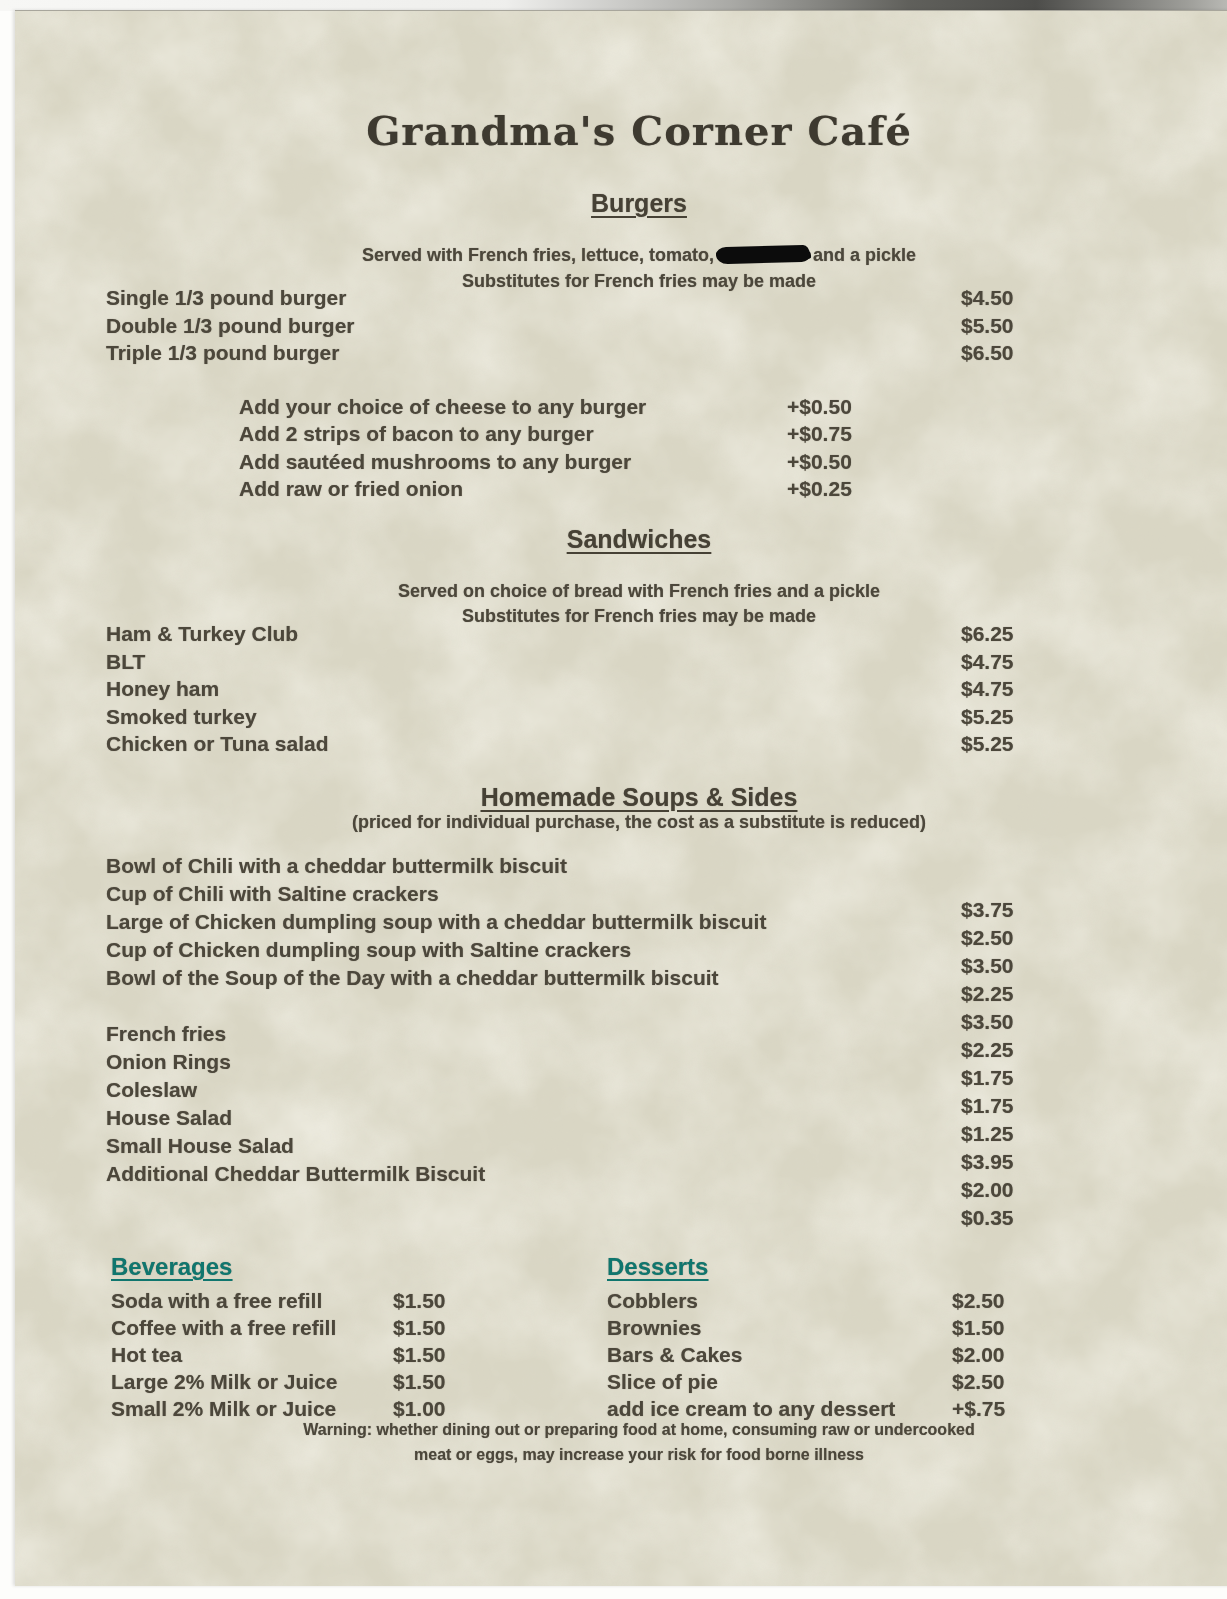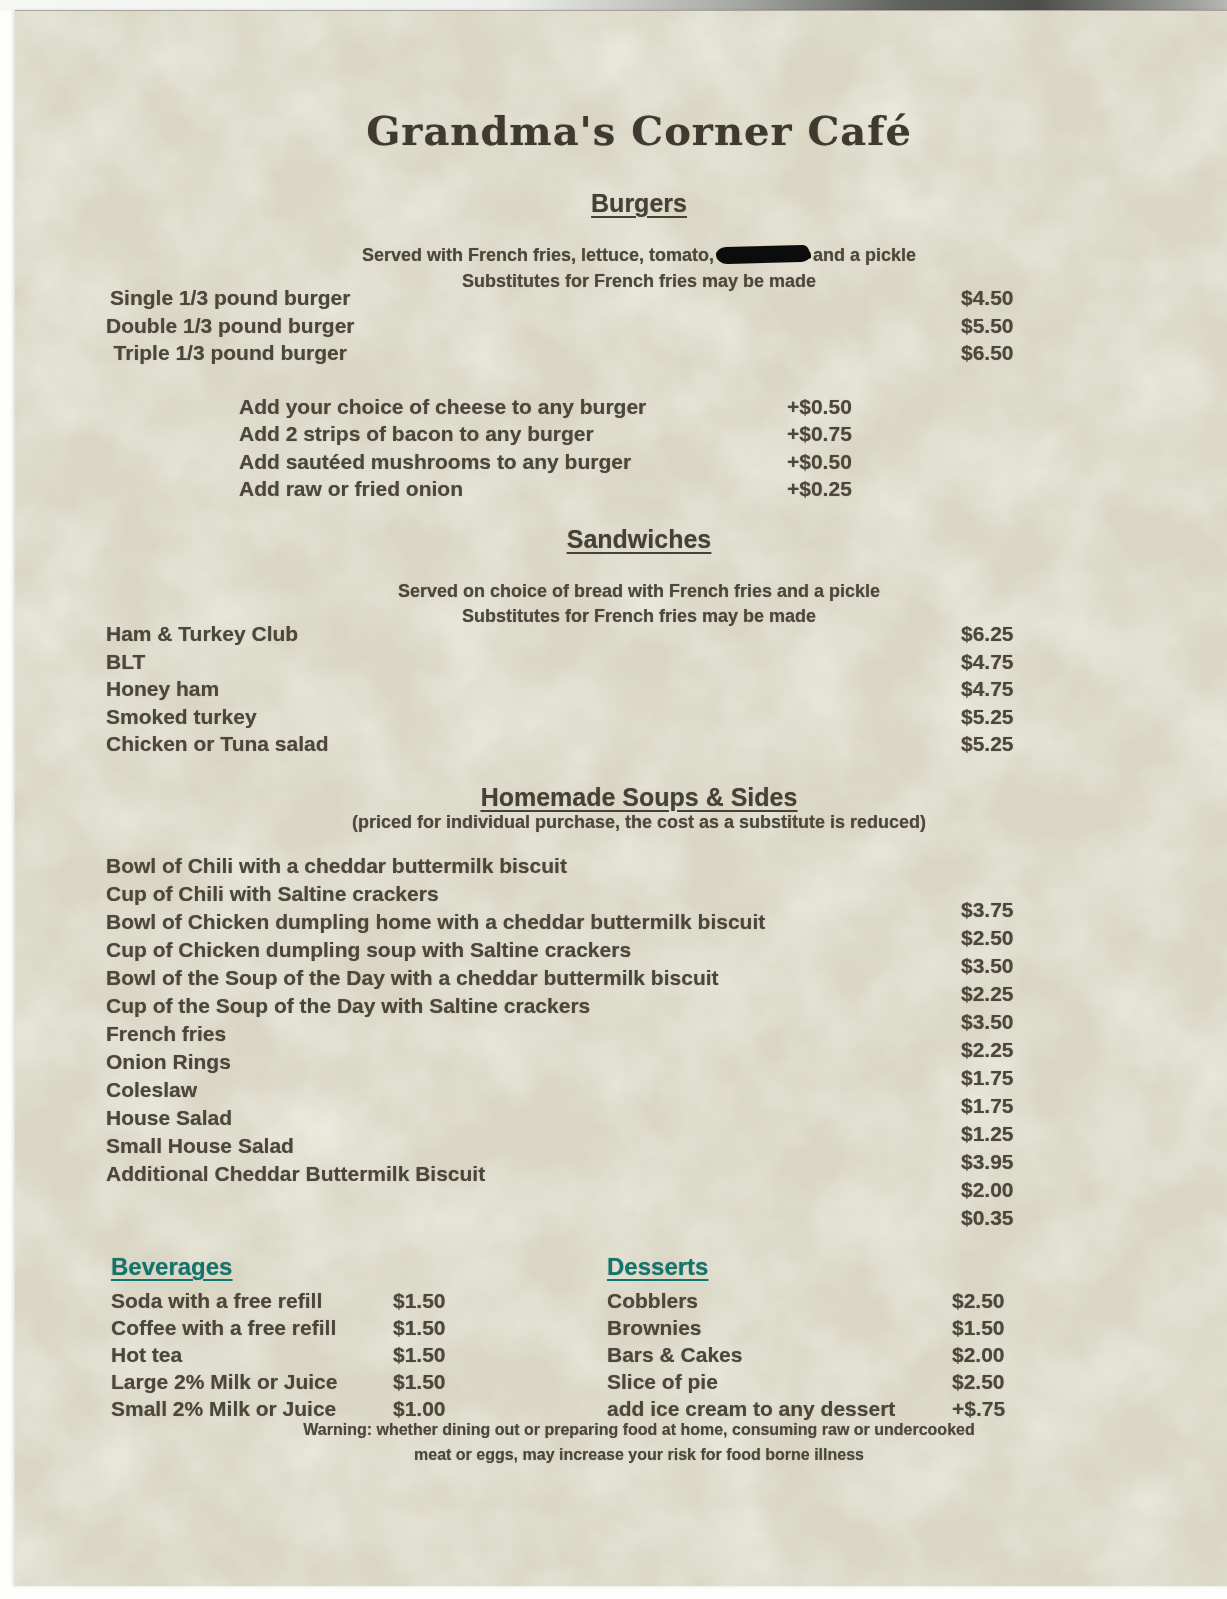--- a/index.html
+++ b/index.html
@@ -165,21 +165,21 @@
       <div class="menu-title">Grandma's Corner Café</div>
 
       <div class="sec-heading" style="top:178px;">
         <span>Burgers</span>
       </div>
       <div class="sub-line" style="top:210px;">
         <span>Served with French fries, lettuce, tomato,</span><span class="redaction"></span><span>and a pickle</span>
       </div>
       <div class="sub-line" style="top:236px;">Substitutes for French fries may be made</div>
 
-      <div class="list main-list" style="top:275px; left:91px;text-align:center;">
+      <div class="list main-list" style="top:275px; left:91px;">
         <div class="row">
           <span class="nm">Single 1/3 pound burger</span>
           <span class="pr">$4.50</span>
         </div>
         <div class="row">
           <span class="nm">Double 1/3 pound burger</span>
           <span class="pr">$5.50</span>
         </div>
         <div class="row">
           <span class="nm">Triple 1/3 pound burger</span>
@@ -243,33 +243,32 @@
       <div class="list soup-list" style="top:843px; left:91px;">
         <div class="row">
           <span class="nm">Bowl of Chili with a cheddar buttermilk biscuit</span>
           <span class="pr">$3.75</span>
         </div>
         <div class="row">
           <span class="nm">Cup of Chili with Saltine crackers</span>
           <span class="pr">$2.50</span>
         </div>
         <div class="row">
-          <span class="nm">Bowl of Chicken dumpling home with a cheddar buttermilk biscuit</span>
+          <span class="nm">Large of Chicken dumpling soup with a cheddar buttermilk biscuit</span>
           <span class="pr">$3.50</span>
         </div>
         <div class="row">
           <span class="nm">Cup of Chicken dumpling soup with Saltine crackers</span>
           <span class="pr">$2.25</span>
         </div>
         <div class="row">
           <span class="nm">Bowl of the Soup of the Day with a cheddar buttermilk biscuit</span>
           <span class="pr">$3.50</span>
         </div>
         <div class="row">
-          <span class="nm">Cup of the Soup of the Day with Saltine crackers</span>
           <span class="pr">$2.25</span>
         </div>
         <div class="row">
           <span class="nm">French fries</span>
           <span class="pr">$1.75</span>
         </div>
         <div class="row">
           <span class="nm">Onion Rings</span>
           <span class="pr">$1.75</span>
         </div>

